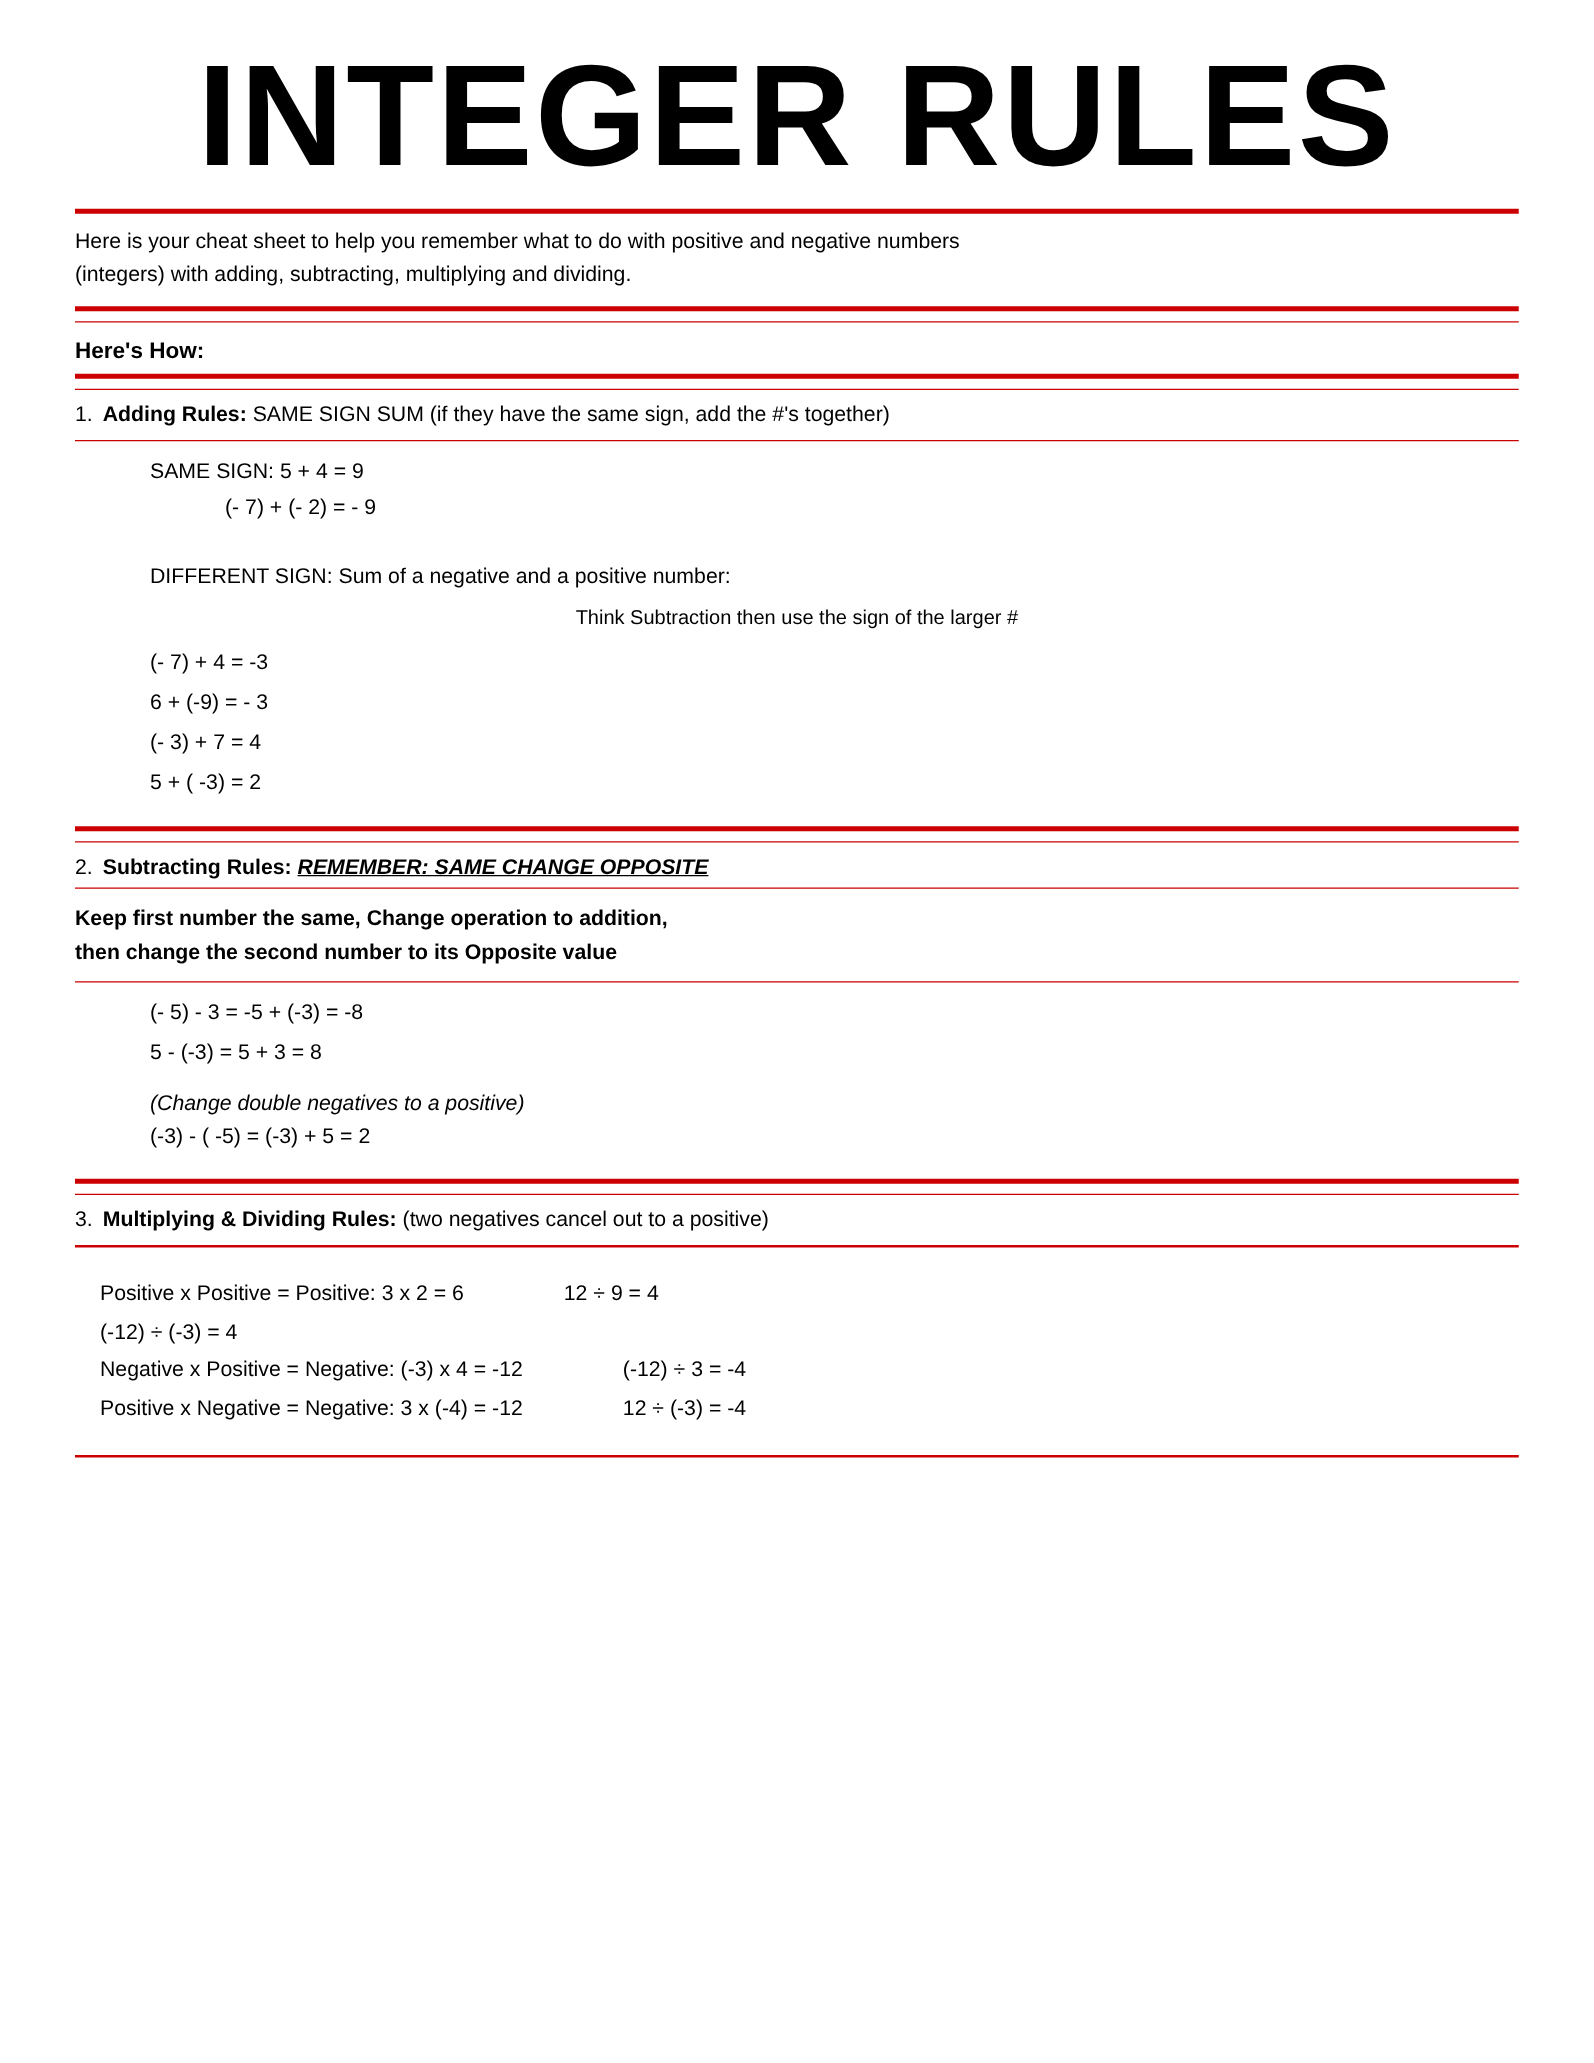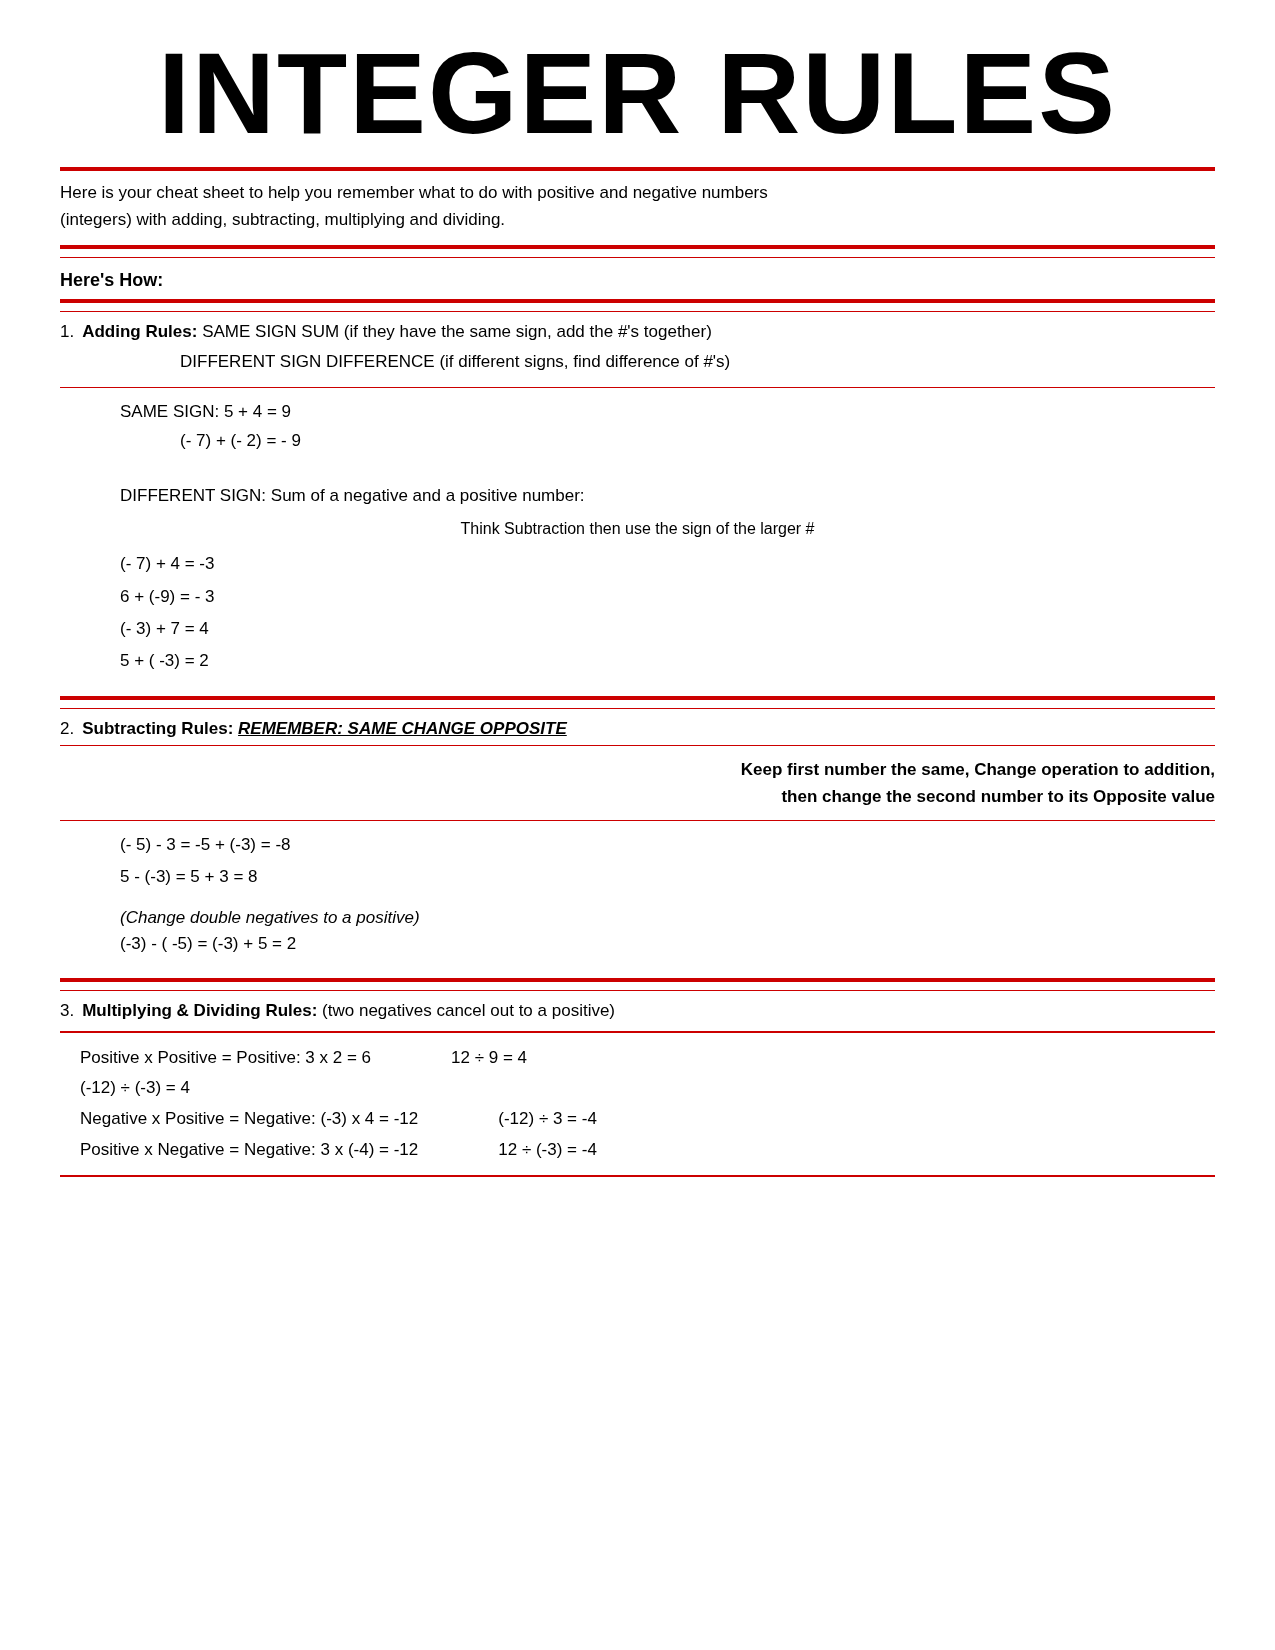--- a/index.html
+++ b/index.html
@@ -77,37 +77,37 @@
       line-height: 1.7;
     }
 
     .center-text {
       text-align: center;
       font-size: 16px;
       margin: 10px 0;
     }
 
     .bold-center {
-      text-align: right;
+      text-align: left;
       font-weight: bold;
       font-size: 17px;
       line-height: 1.6;
       margin: 10px 0;
     }
 
     .underline-italic-bold {
       font-weight: bold;
       font-style: italic;
       text-decoration: underline;
     }
 
     .table-box {
       border-top: 2px solid #cc0000;
       border-bottom: 2px solid #cc0000;
-      padding: 10px 20px;
+      padding: 22px 20px;
       margin: 10px 0 10px 0;
       font-size: 17px;
       line-height: 1.8;
     }
 
     .table-row-content {
       display: flex;
       gap: 80px;
     }
   </style>
@@ -131,23 +131,20 @@
 <hr class="thick-rule">
 <hr class="thin-rule">
 
 <div class="section">
   <div style="display:flex; align-items:baseline; margin-top:10px; margin-bottom:6px; font-size:17px;">
     <span style="margin-right:8px;">1.</span>
     <span>
       <span style="font-weight:bold;text-align:center;">Adding Rules:</span>
       <span> SAME SIGN SUM (if they have the same sign, add the #'s together)</span>
     </span>
-  </div>
-  <div class="indent-block">
-    <span>DIFFERENT SIGN DIFFERENCE (if different signs, find difference of #'s)</span>
   </div>
 
   <hr class="thin-rule" style="margin-top:10px;">
 
   <div class="example-block">
     <div>SAME SIGN: 5 + 4 = 9</div>
     <div class="indent-small">(- 7) + (- 2) = - 9</div>
   </div>
 
   <div class="example-block" style="margin-top:26px;">

